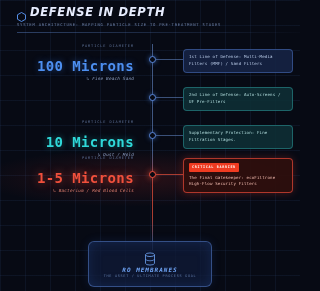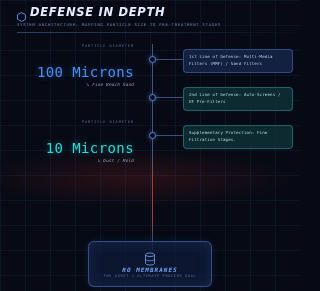--- a/index.html
+++ b/index.html
@@ -66,22 +66,22 @@
   .row { position:absolute; left:0; width:300px; height:38px; }
   .left {
     position:absolute; left:0; top:0; width:141px;
     text-align:right; padding-right:7px;
   }
   .kicker {
     font-size:3.6px; letter-spacing:0.9px;
     color:#5f7298; text-transform:uppercase;
   }
   .value {
-    margin-top:16px;
-    font-size:14px; font-weight:normal; letter-spacing:0.4px;
+    margin-top:10px;
+    font-size:14px; font-weight:bold; letter-spacing:0.4px;
     color:#4d8ff0;
     text-shadow:0 0 7px rgba(60,130,250,0.45);
   }
   .value.cyan { color:#2fd8d8; text-shadow:0 0 7px rgba(40,210,210,0.45); }
   .value.danger { color:#f0503c; text-shadow:0 0 8px rgba(240,80,60,0.55); }
   .example {
     margin-top:2px;
     font-size:4.3px; font-style:italic; letter-spacing:0.2px;
     color:#8fa3c8;
   }
@@ -205,20 +205,33 @@
       <div class="value cyan">10 Microns</div>
       <div class="example">↳ Dust / Mold</div>
     </div>
     <div class="node" style="top:12px"></div>
     <div class="connector" style="top:15px; width:27px"></div>
     <div class="card teal" style="top:5px">
       <span>Supplementary Protection: Fine Filtration Stages.</span>
     </div>
   </div>
 
+  <div class="row" style="top:156px">
+    <div class="left">
+      <div class="kicker">PARTICLE DIAMETER</div>
+      <div class="value danger">1-5 Microns</div>
+      <div class="example danger">↳ Bacterium / Red Blood Cells</div>
+    </div>
+    <div class="node danger" style="top:15px"></div>
+    <div class="connector danger" style="top:18px; width:27px"></div>
+    <div class="card danger" style="top:2px">
+      <span class="badge">CRITICAL BARRIER</span>
+      <div>The Final Gatekeeper: ecoFiltrone High-Flow Security Filters</div>
+    </div>
+  </div>
 
   <div class="target">
     <span class="db-icon">
       <svg viewBox="0 0 24 28" width="12" height="14">
         <ellipse cx="12" cy="5.5" rx="9" ry="3.6" fill="none" stroke="#6fa4f5" stroke-width="1.6"></ellipse>
         <path d="M3 5.5 V22.5 A9 3.6 0 0 0 21 22.5 V5.5" fill="none" stroke="#6fa4f5" stroke-width="1.6"></path>
         <path d="M3 14 A9 3.6 0 0 0 21 14" fill="none" stroke="#6fa4f5" stroke-width="1.4"></path>
       </svg>
     </span>
     <div class="target-title">RO MEMBRANES</div>

